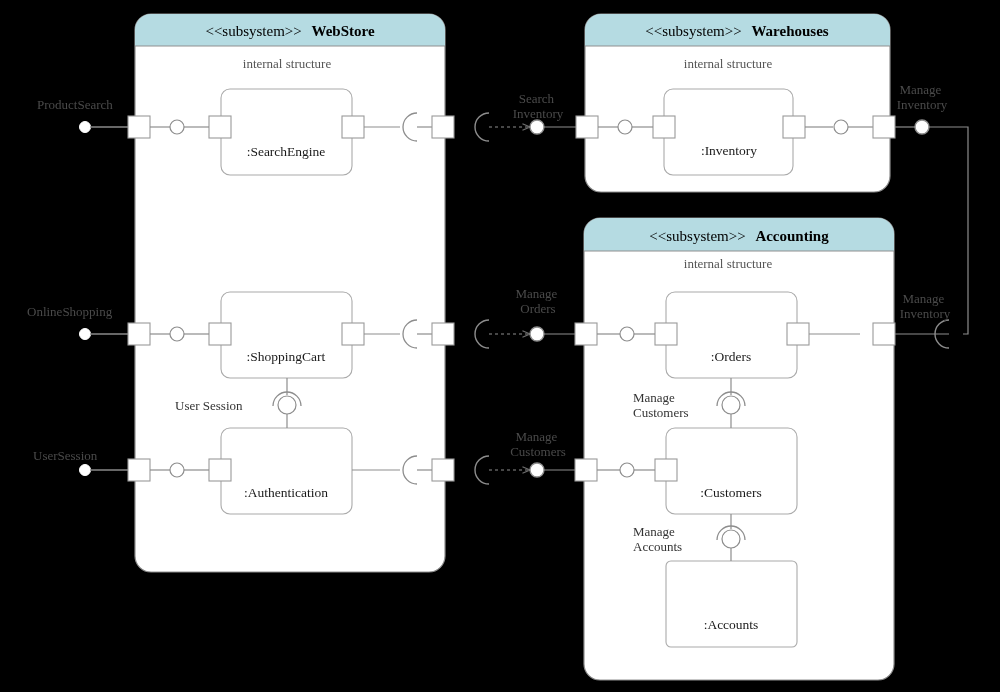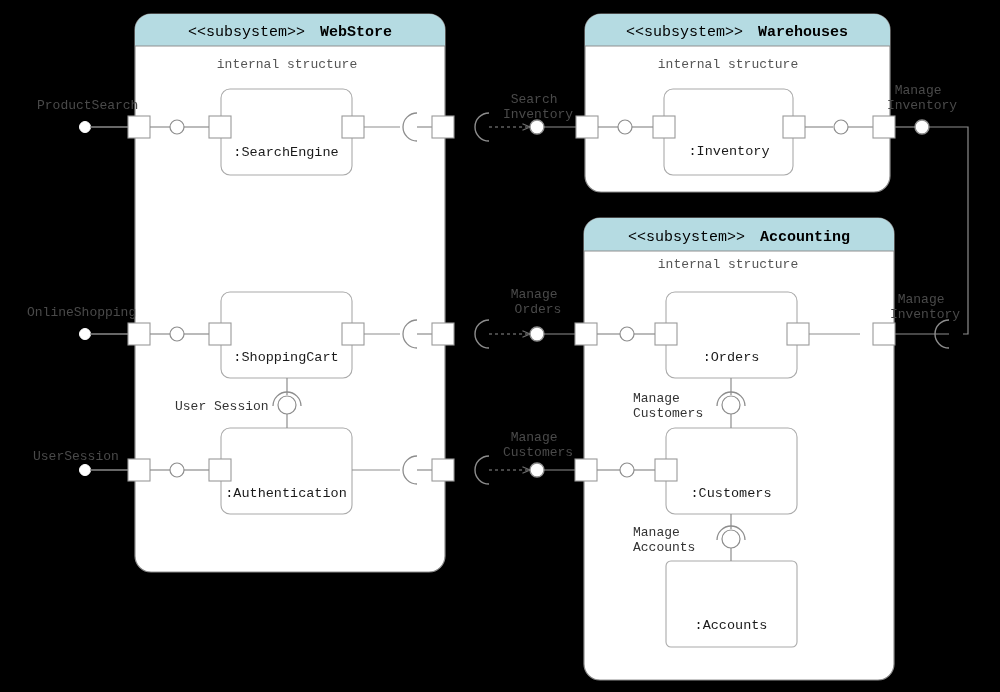--- a/index.html
+++ b/index.html
@@ -5,21 +5,21 @@
   html, body {
     margin: 0;
     padding: 0;
     background: #000000;
   }
   #canvas {
     position: relative;
     width: 1000px;
     height: 692px;
     background: #000000;
-    font-family: Liberation Mono, monospace;
+    font-family: Liberation Serif, serif;
     overflow: hidden;
   }
   svg#diagram {
     position: absolute;
     left: 0; top: 0;
     width: 1000px;
     height: 692px;
   }
   .subsys-header-text {
     font-size: 15px;

